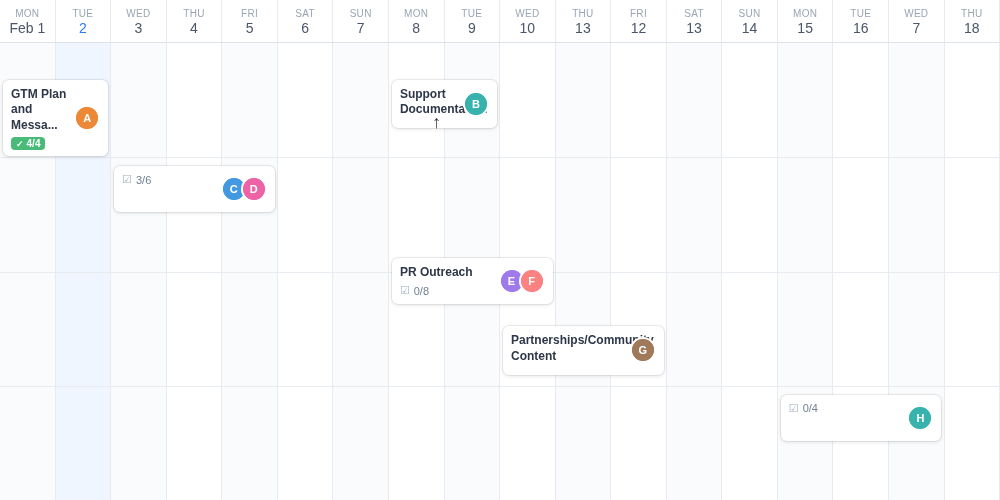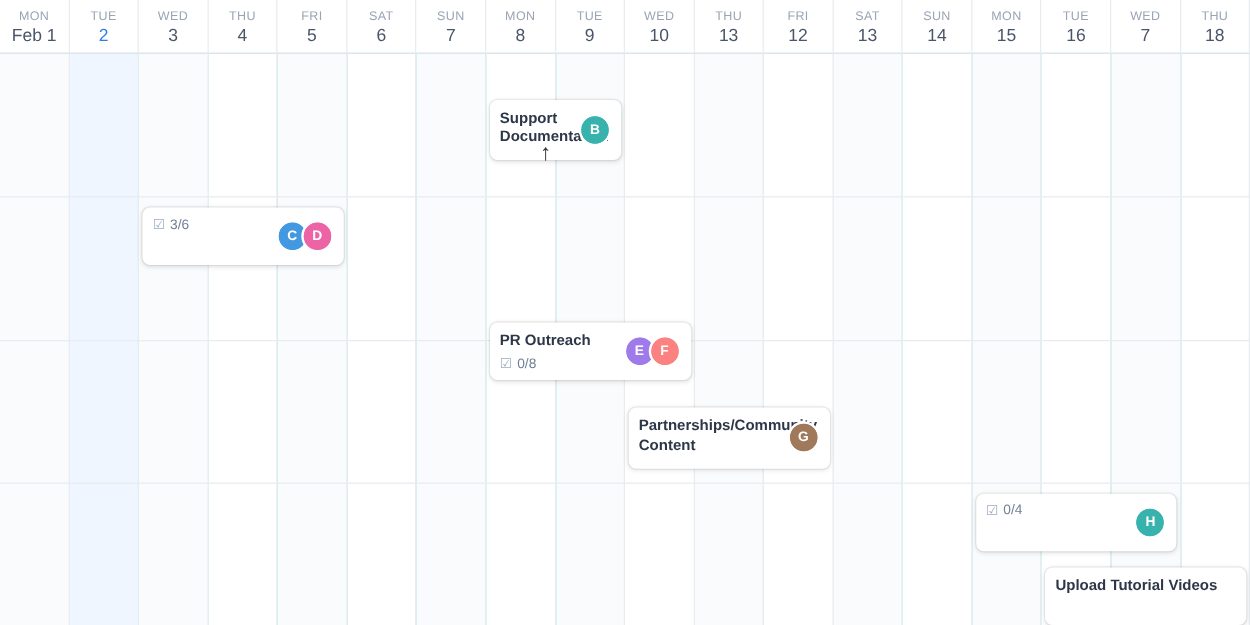--- a/index.html
+++ b/index.html
@@ -278,20 +278,31 @@
       <div class="day-col" style="flex: 1 1 0%; border-right: 1px solid rgb(232, 236, 240); height: 100%; min-width: 0px;"></div>
       <div class="day-col" style="flex: 1 1 0%; border-right: 1px solid rgb(232, 236, 240); height: 100%; min-width: 0px; background: rgb(250, 251, 252);"></div>
       <div class="day-col" style="flex: 1 1 0%; border-right: 1px solid rgb(232, 236, 240); height: 100%; min-width: 0px;"></div>
       <div class="day-col" style="flex: 1 1 0%; border-right: 1px solid rgb(232, 236, 240); height: 100%; min-width: 0px; background: rgb(250, 251, 252);"></div>
       <div class="day-col" style="flex: 1 1 0%; border-right: 1px solid rgb(232, 236, 240); height: 100%; min-width: 0px;"></div>
       <div class="day-col" style="flex: 1 1 0%; border-right: 1px solid rgb(232, 236, 240); height: 100%; min-width: 0px; background: rgb(250, 251, 252);"></div>
       <div class="day-col" style="flex: 1 1 0%; border-right: 1px solid rgb(232, 236, 240); height: 100%; min-width: 0px;"></div>
       <div style="position: absolute; left: 0px; right: 0px; top: 25%; height: 1px; background: rgb(232, 236, 240); z-index: 1; pointer-events: none;"></div>
       <div style="position: absolute; left: 0px; right: 0px; top: 50%; height: 1px; background: rgb(232, 236, 240); z-index: 1; pointer-events: none;"></div>
       <div style="position: absolute; left: 0px; right: 0px; top: 75%; height: 1px; background: rgb(232, 236, 240); z-index: 1; pointer-events: none;"></div>
+      <div class="card" style="left: 0.3%; width: 10.5111%; top: 8%; min-height: 46px; padding-right: 36px;">
+        <div class="card-title">GTM Plan and Messa...</div>
+        <div class="card-meta">
+          <span class="badge-green"><span style="font-size:9px;">✓</span> 4/4</span>
+        </div>
+        <div class="avatars">
+          <div class="avatar" style="background: rgb(237, 137, 54); margin-left: 0px;">
+            <div class="avatar-face" style="background:#ed8936">A</div>
+          </div>
+        </div>
+      </div>
       <div class="card" style="left: 39.1889%; width: 10.5111%; top: 8%; min-height: 46px; padding-right: 36px;">
         <div class="card-title">Support Documentation</div>
         <div class="avatars">
           <div class="avatar" style="background: rgb(56, 178, 172); margin-left: 0px;">
             <div class="avatar-face" style="background:#38b2ac">B</div>
           </div>
         </div>
       </div>
       <div class="card" style="left: 11.4111%; width: 16.0667%; top: 27%; min-height: 46px; padding-right: 56px;">
         <div class="card-meta">
@@ -334,19 +345,16 @@
         <div class="card-meta">
           <span class="check-icon grey">☑</span>
           <span>0/4</span>
         </div>
         <div class="avatars">
           <div class="avatar" style="background: rgb(56, 178, 172); margin-left: 0px;">
             <div class="avatar-face" style="background:#38b2ac">H</div>
           </div>
         </div>
       </div>
-      <div class="card" style="left: 83.6333%; width: 16.0667%; top: 90%; min-height: 46px;">
-        <div class="card-title">Upload Tutorial Videos</div>
-      </div>
     </div>
 </div>
 
 <div class="cursor-icon" style="left: 432px; top: 112px;">↑</div>
 
 </body></html>

